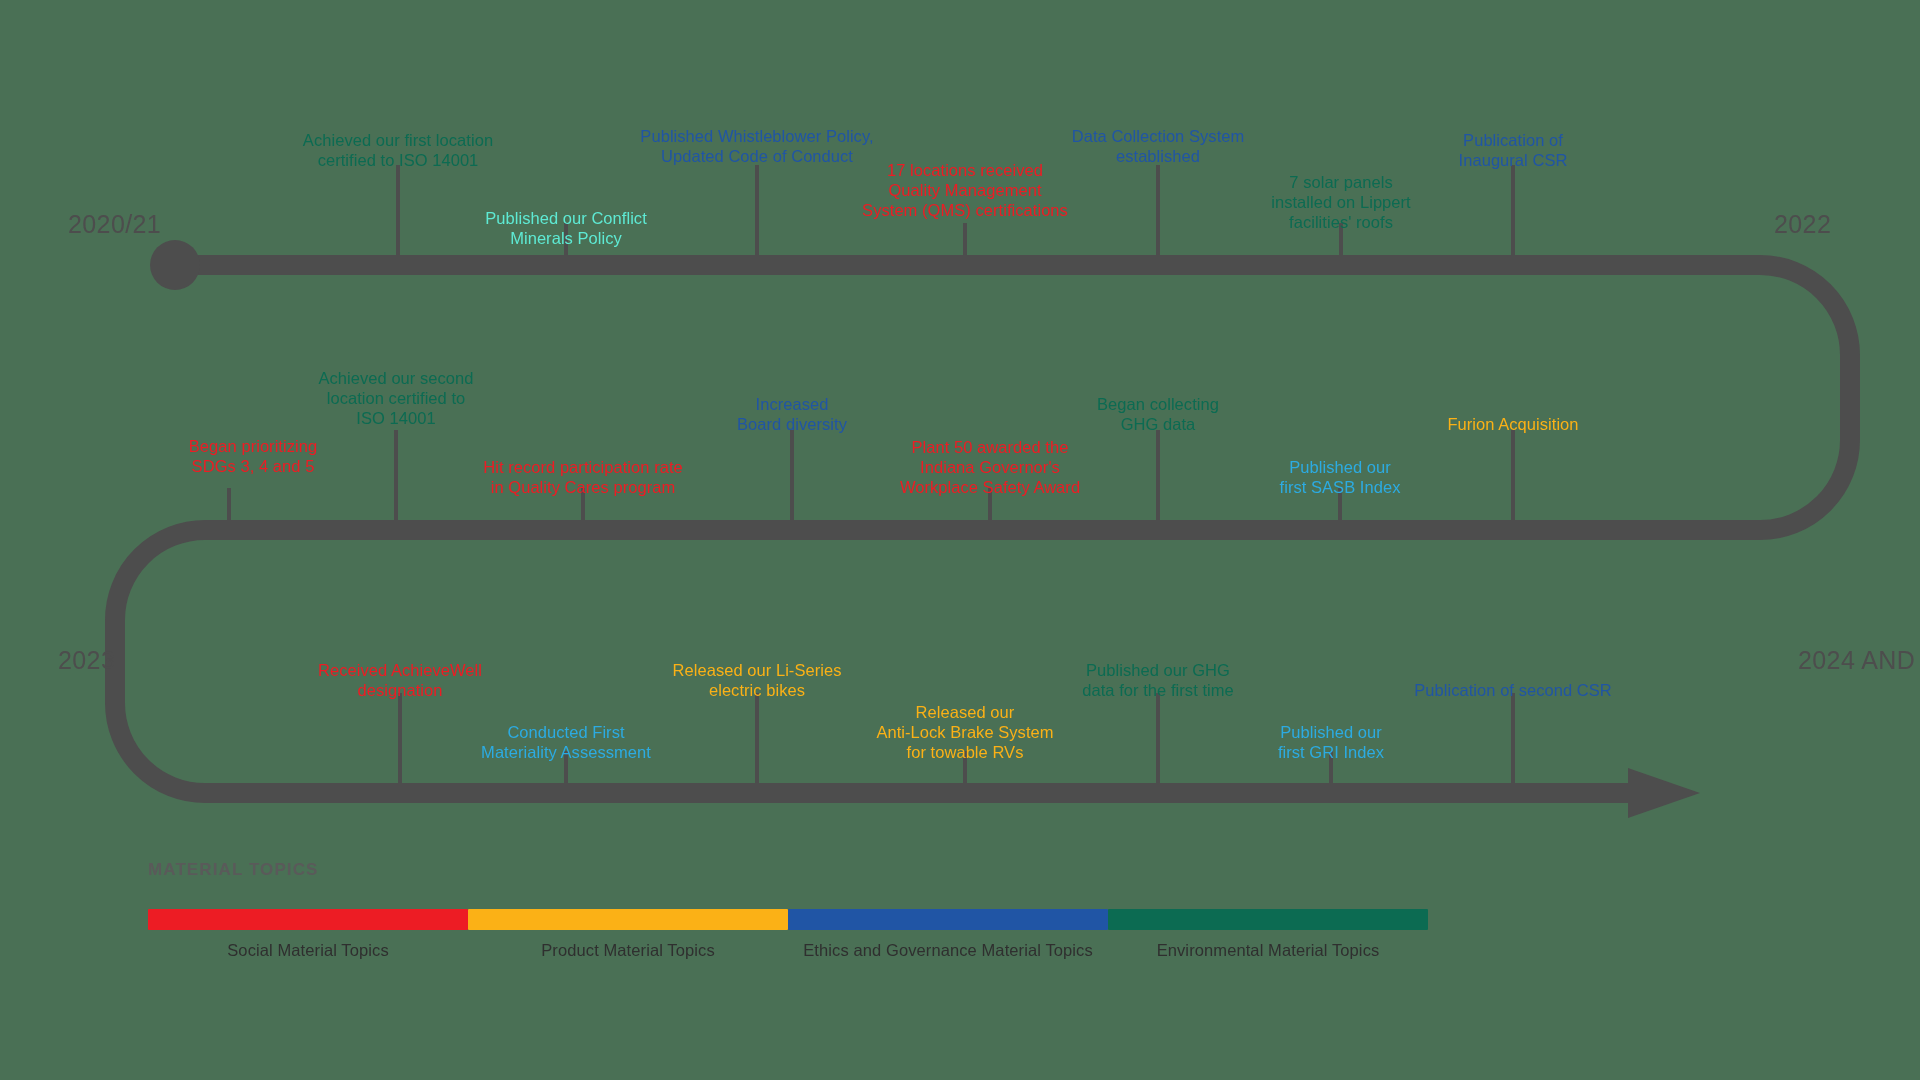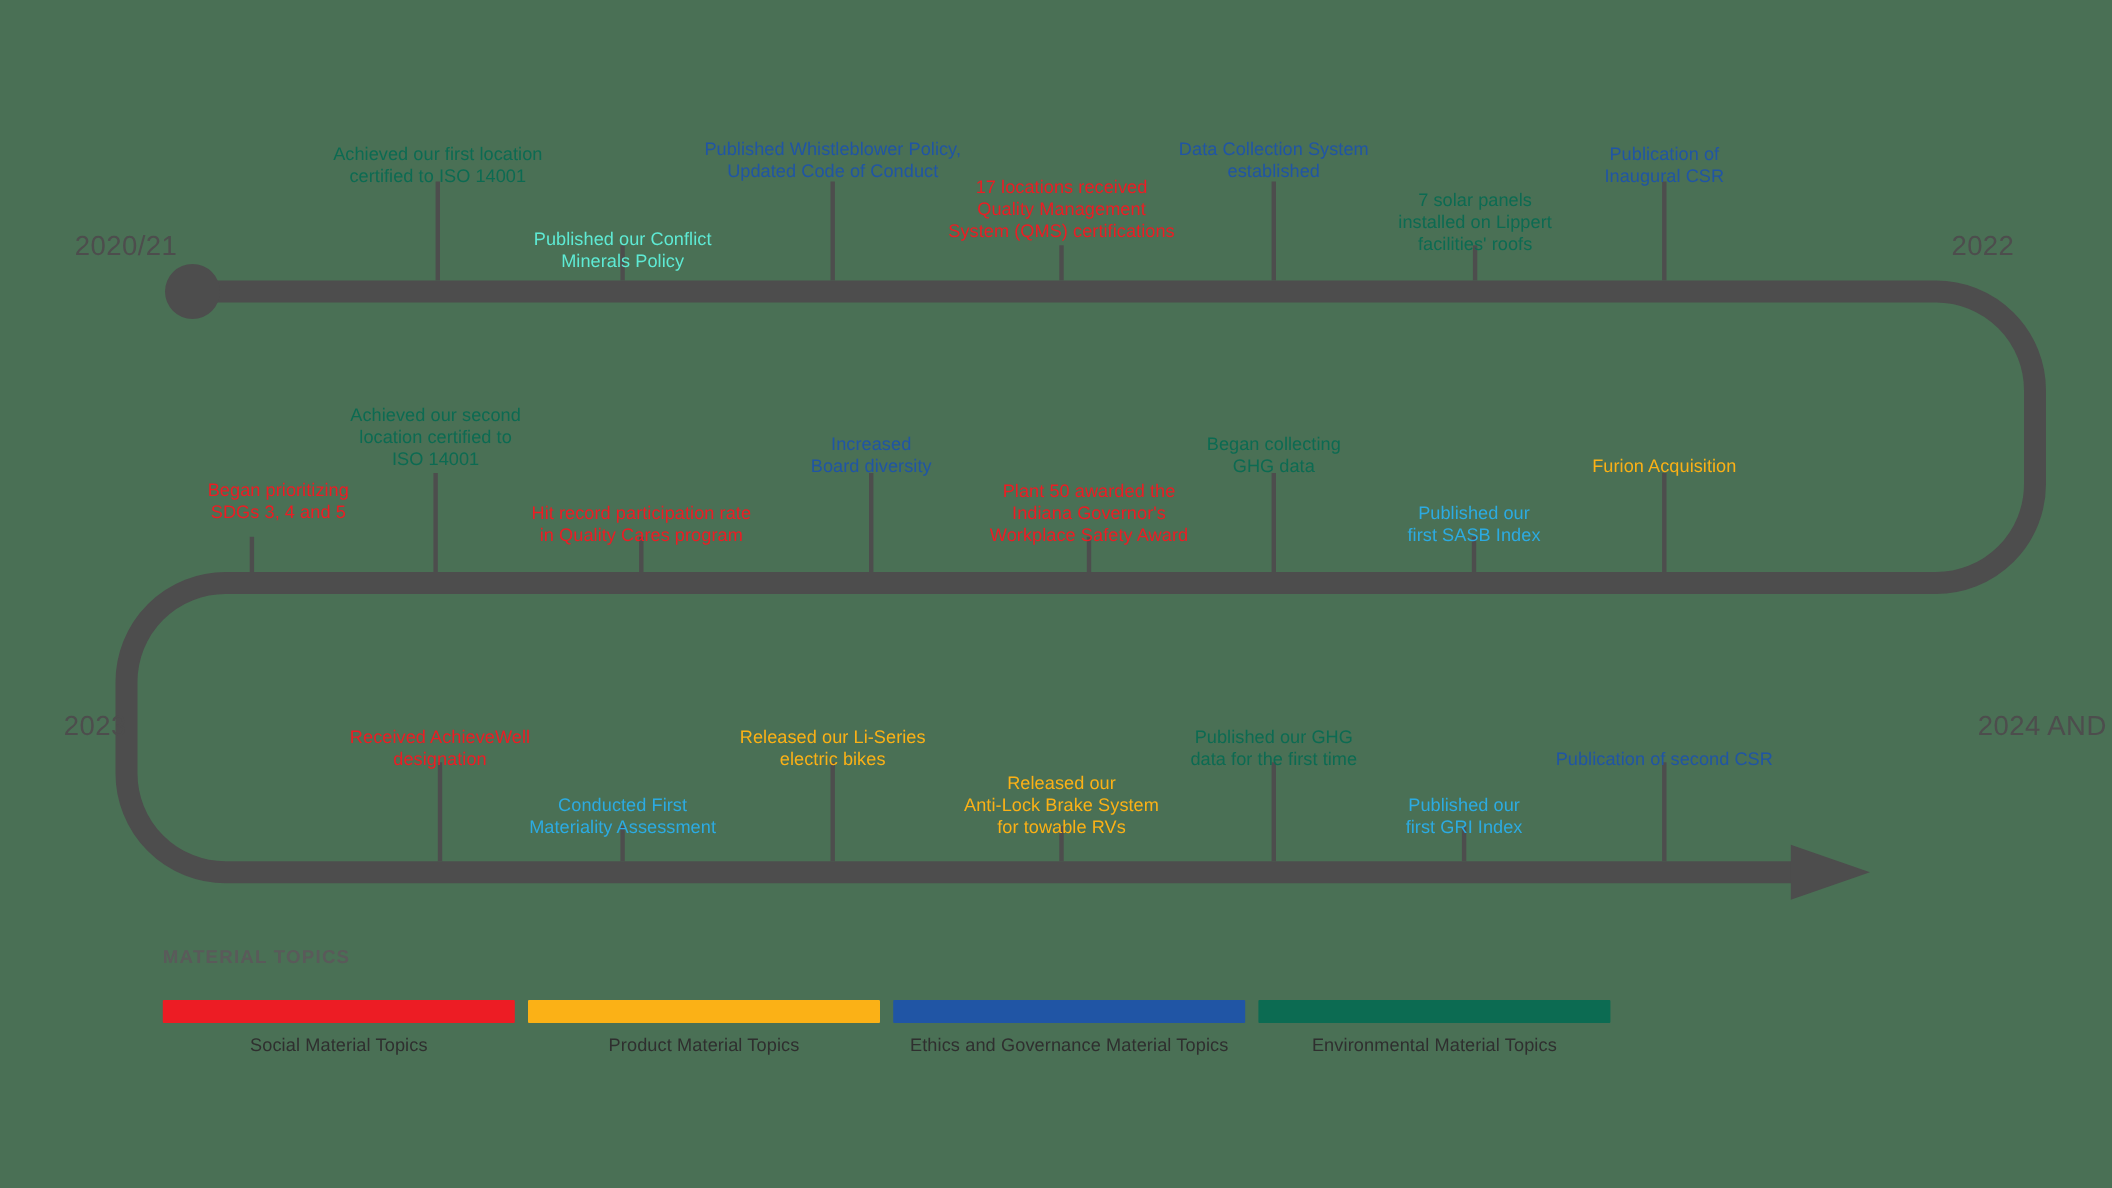--- a/index.html
+++ b/index.html
@@ -65,21 +65,21 @@
     font-size: 17px;
     font-weight: 700;
     letter-spacing: 1.1px;
     color: #5a5a5a;
   }
   #legend-items {
     position: absolute;
     left: 148px;
     top: 49px;
     display: flex;
-    gap: 12px;
+    gap: 0;
   }
   .legend-item {
     width: 320px;
     text-align: center;
   }
   .legend-swatch {
     height: 21px;
     width: 100%;
     border-radius: 1px;
   }

